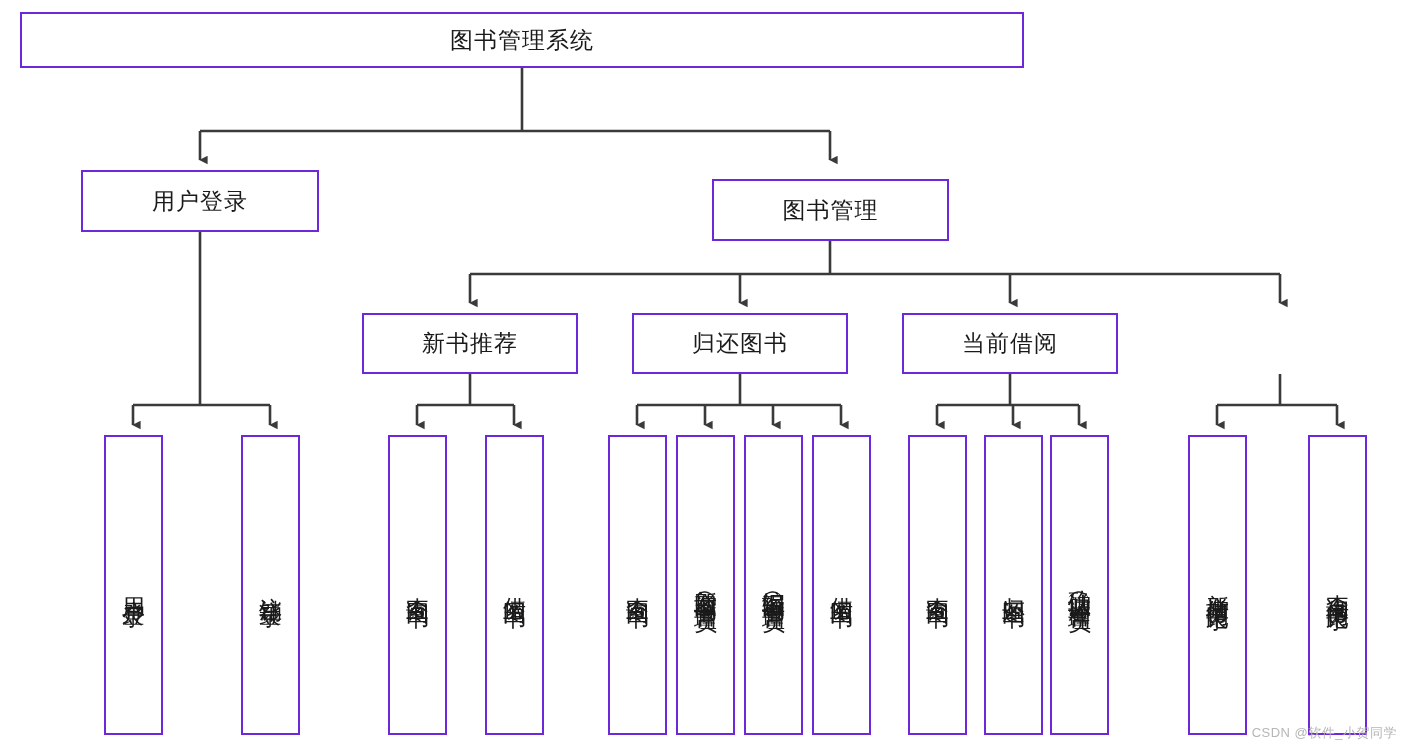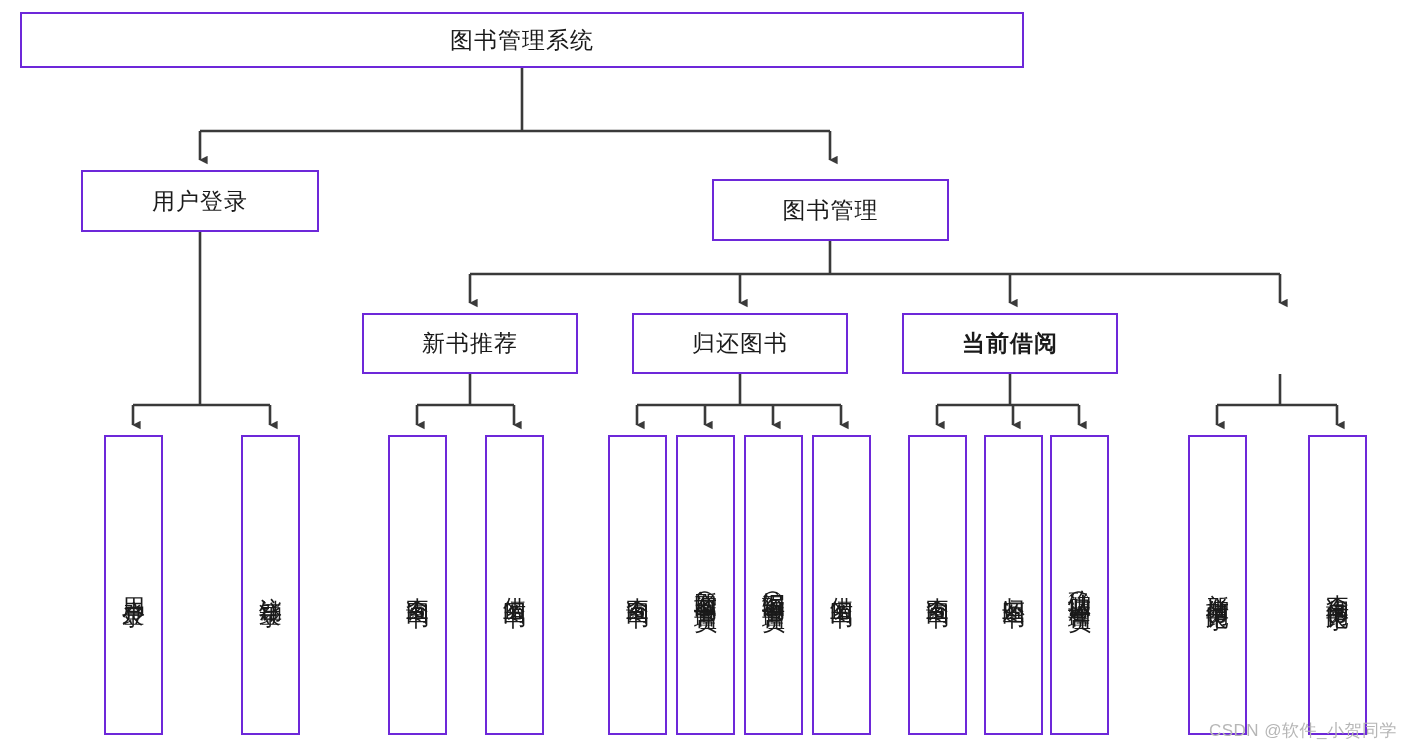--- a/index.html
+++ b/index.html
@@ -52,21 +52,21 @@
     max-height: 100%;
     text-align: center;
   }
   .node .htext {
     white-space: nowrap;
   }
   #watermark {
     position: absolute;
     right: 8px;
     bottom: 5px;
-    font-size: 17px;
+    font-size: 13px;
     color: #b6b6b6;
     letter-spacing: 0.5px;
     white-space: nowrap;
   }
 </style>
 </head>
 <body>
 
 <div id="canvas">
 
@@ -130,21 +130,21 @@
   <div class="node horiz" style="left: 712px; top: 170px; width: 237px; height: 62px; margin-top: 9px;">
     <span class="htext">图书管理</span>
   </div>
 
   <div class="node horiz" style="left: 362px; top: 313px; width: 216px; height: 61px;">
     <span class="htext">新书推荐</span>
   </div>
   <div class="node horiz" style="left: 632px; top: 313px; width: 216px; height: 61px;">
     <span class="htext">归还图书</span>
   </div>
-  <div class="node horiz" style="left: 902px; top: 313px; width: 216px; height: 61px; font-weight: bold;">
+  <div class="node horiz" style="left: 902px; top: 313px; width: 216px; height: 61px;">
     <span class="htext">当前借阅</span>
   </div>
 
   <div class="node vert" style="left: 104px; top: 435px; width: 59px; height: 300px;">
     <span class="vtext">用户登录</span>
   </div>
   <div class="node vert" style="left: 241px; top: 435px; width: 59px; height: 300px;">
     <span class="vtext">注销登录</span>
   </div>
   <div class="node vert" style="left: 388px; top: 435px; width: 59px; height: 300px;">

